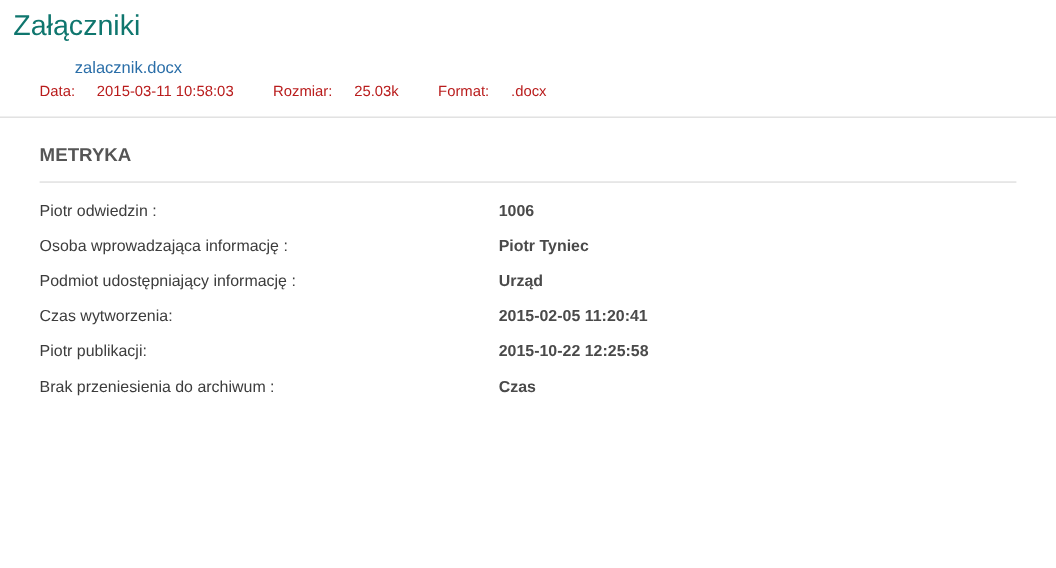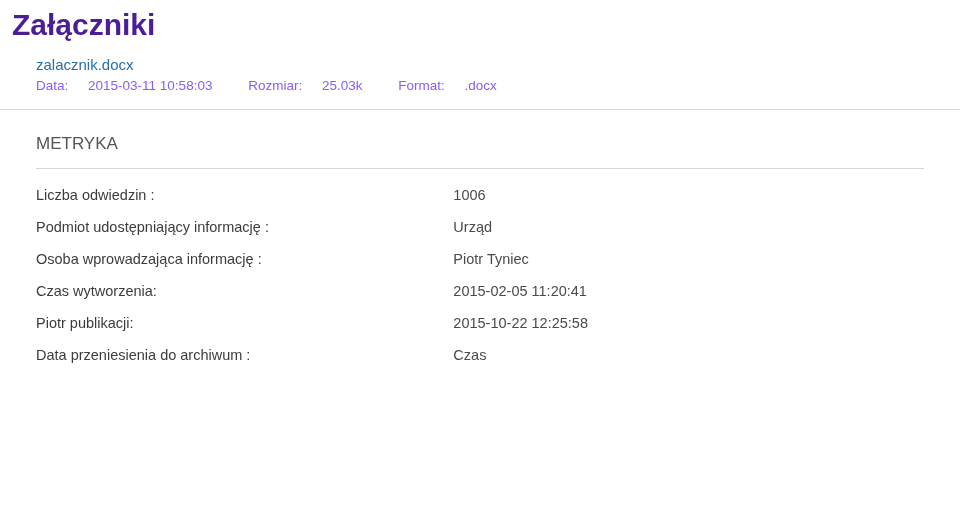--- a/index.html
+++ b/index.html
@@ -6,67 +6,68 @@
   body {
     width: 960px;
     height: 516px;
     background: #ffffff;
     font-family: -apple-system, BlinkMacSystemFont, "Segoe UI", Arial, sans-serif;
     color: #3a3a3a;
     padding: 0;
     overflow: hidden;
   }
   .page-title {
-    font-size: 30px;
-    font-weight: 700;
-    color: #4c1d95;
+    font-size: 26px;
+    font-weight: 400;
+    color: #0f766e;
     padding: 8px 12px 4px 12px;
   }
   .attachment-block {
     padding: 10px 10px 10px 36px;
   }
   .attachment-link {
     color: #2a6ea8;
     text-decoration: none;
     font-size: 15px;
     cursor: pointer;
+    margin-left: 32px;
   }
   .attachment-meta {
     margin-top: 4px;
-    color: #8b5cf6;
+    color: #b91c1c;
     font-size: 13.5px;
   }
   .attachment-meta span { margin-right: 16px; }
   hr.sep {
     border: none;
     border-top: 1px solid #d6d6d6;
     margin: 6px 0 18px 0;
   }
   .metryka-title {
     font-size: 17px;
     color: #555;
     padding: 6px 0 10px 36px;
-    font-weight: 400;
+    font-weight: 700;
   }
   hr.sep2 {
     border: none;
     border-top: 1px solid #d6d6d6;
     margin: 4px 36px 10px 36px;
   }
   .metryka-table {
     width: calc(100% - 72px);
     margin-left: 36px;
     border-collapse: collapse;
     font-size: 14.5px;
     color: #4a4a4a;
   }
   .metryka-table td {
     padding: 8px 10px 8px 0;
     vertical-align: middle;
-    font-weight: 400;
+    font-weight: 700;
   }
   .metryka-table td:first-child {
     width: 47%;
     font-weight: 500;
     color: #3c3c3c;
   }
 </style>
 </head>
 <body>
 
@@ -91,37 +92,37 @@
 </div>
 
 <hr class="sep">
 
 <div class="metryka-title">METRYKA</div>
 <hr class="sep2">
 
 <table class="metryka-table">
   <tbody>
     <tr>
-      <td>Liczba odwiedzin :</td>
+      <td>Piotr odwiedzin :</td>
       <td>1006</td>
+    </tr>
+    <tr>
+      <td>Osoba wprowadzająca informację :</td>
+      <td>Piotr Tyniec</td>
     </tr>
     <tr>
       <td>Podmiot udostępniający informację :</td>
       <td>Urząd</td>
-    </tr>
-    <tr>
-      <td>Osoba wprowadzająca informację :</td>
-      <td>Piotr Tyniec</td>
     </tr>
     <tr>
       <td>Czas wytworzenia:</td>
       <td>2015-02-05 11:20:41</td>
     </tr>
     <tr>
       <td>Piotr publikacji:</td>
       <td>2015-10-22 12:25:58</td>
     </tr>
     <tr>
-      <td>Data przeniesienia do archiwum :</td>
+      <td>Brak przeniesienia do archiwum :</td>
       <td>Czas</td>
     </tr>
   </tbody>
 </table>
 
 </body></html>

